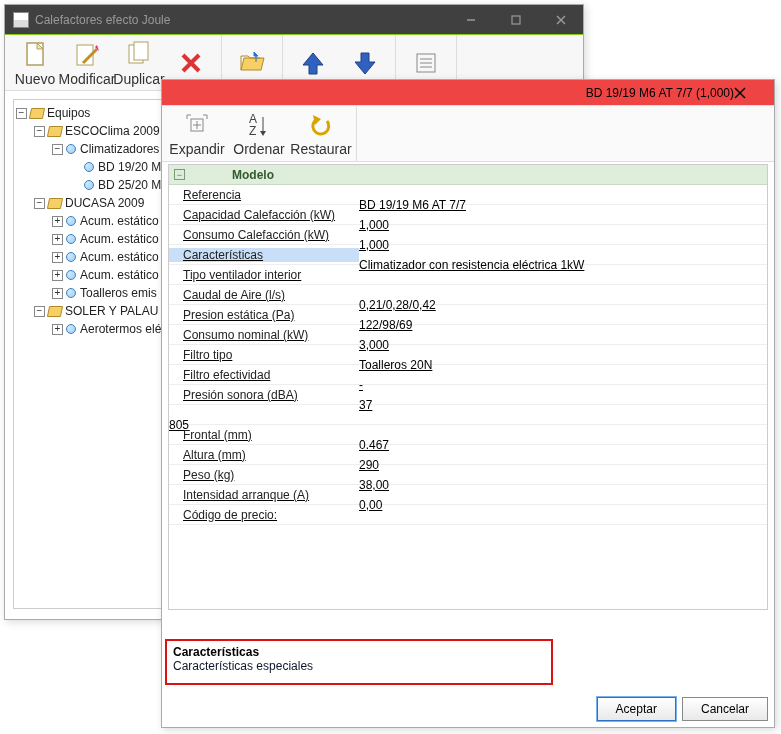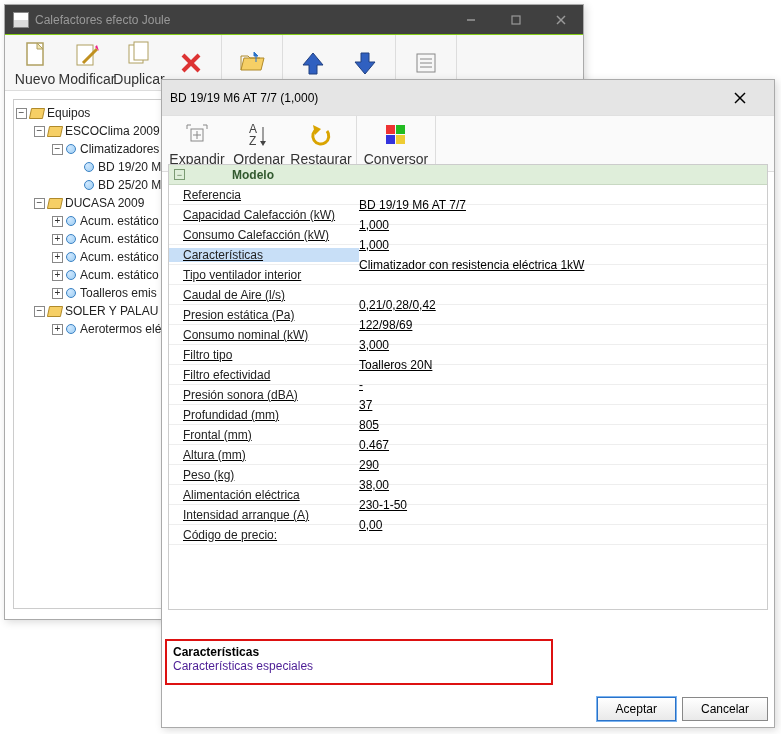--- a/index.html
+++ b/index.html
@@ -18,35 +18,35 @@
   .tree { padding: 4px 2px; white-space: nowrap; }
   .tree-row { display:flex; align-items:center; height:18px; }
   .tog { width:11px; height:11px; border:1px solid #888; margin-right:3px; display:flex; align-items:center; justify-content:center; font-size:10px; line-height:1; color:#333; background:#fff; cursor:pointer; }
   .sp { display:inline-block; width:18px; }
   .folder-ic { width:14px; height:11px; margin-right:3px; position:relative; }
   .folder-open { background:#f6cf65; border:1px solid #b08a2a; border-radius:1px; transform:skewX(-12deg); }
   .circ-ic { width:10px; height:10px; border:1px solid #3a82c4; border-radius:50%; margin-right:4px; background:radial-gradient(circle at 30% 30%, #cfe8ff, #9ecdf2);}
   .tree-label { color:#222; }
   
   .child-window { left:161px; top:79px; width:614px; height:649px; z-index:10; }
-  .child-titlebar { height:36px; background:#e5e5e5; display:flex; align-items:center; border-bottom:1px solid #e0e0e0; }
+  .child-titlebar { height:26px; background:#ef4444; display:flex; align-items:center; border-bottom:1px solid #e0e0e0;text-align:right; }
   .child-title { flex:1; padding-left:8px; color:#000; }
   .close-x { width:40px; text-align:center; font-size:14px; cursor:pointer; }
   .child-toolbar { height:56px; background:#fafafa; border-bottom:1px solid #ddd; display:flex; }
   .prop-area { position:absolute; top:84px; left:6px; right:6px; height:446px; border:1px solid #ccc; background:#fff; overflow:hidden; }
   .group-header { height:20px; background:#dfeeda; display:flex; align-items:center; border-bottom:1px solid #c8d8c2; }
   .collapse-box { width:11px; height:11px; border:1px solid #7a9a72; margin:0 5px; display:flex; align-items:center; justify-content:center; font-size:9px; color:#5a7a52; cursor:pointer; }
   .group-title { font-weight:bold; color:#32592f;margin-left:42px; }
   .prop-row { display:flex; height:20px; align-items:center; border-bottom:1px solid #eee;text-decoration:underline; }
   .prop-key { width:190px; padding-left:14px; color:#222; }
   .prop-val { flex:1; color:#000000;margin-top:21px; }
   .prop-row.selected .prop-key { background:#c8dff7; }
   .desc-box { position:absolute; left:3px; bottom:42px; width:388px; height:46px; border:2px solid #d11; padding:4px 6px; background:#fff; }
   .desc-title { font-weight:bold; color:#000; }
-  .desc-text { color:#4c1d95; }
+  .desc-text { color:#0f172a; }
   .bottom-bar { position:absolute; bottom:6px; right:6px; display:flex; gap:6px; }
   .btn { height:24px; padding:0 18px; border:1px solid #888; background:linear-gradient(#fff,#e9e9e9); cursor:pointer; display:flex; align-items:center; }
   .btn.primary { border:1px solid #2a72c8; box-shadow:0 0 0 1px #7ab3f0; }
   
   svg { display:block; }
 </style>
 </head>
 <body>
 
 <div class="window parent-window">
@@ -259,31 +259,20 @@
         <span class="tb-label">Ordenar</span>
       </div>
       <div class="tb-btn" style="width:62px">
         <svg width="28" height="28">
             <path d="M20 10 A8 8 0 1 1 10 8" fill="none" stroke="#d9a400" stroke-width="3"></path>
             <polygon points="6,4 14,8 8,14" fill="#d9a400"></polygon>
           </svg>
         <span class="tb-label">Restaurar</span>
       </div>
     </div>
-    <div class="tb-group">
-      <div class="tb-btn" style="width:70px">
-        <svg width="28" height="28">
-            <rect x="4" y="4" width="9" height="9" fill="#e33"></rect>
-            <rect x="14" y="4" width="9" height="9" fill="#2b2"></rect>
-            <rect x="4" y="14" width="9" height="9" fill="#33d"></rect>
-            <rect x="14" y="14" width="9" height="9" fill="#ec3"></rect>
-          </svg>
-        <span class="tb-label">Conversor</span>
-      </div>
-    </div>
   </div>
   <div class="prop-area">
     <div class="group-header">
       <span class="collapse-box">−</span>
       <span class="group-title">Modelo</span>
     </div>
     <div id="prop-rows">
         <div class="prop-row">
           <div class="prop-key">Referencia</div>
           <div class="prop-val">BD 19/19 M6 AT 7/7</div>
@@ -321,38 +310,33 @@
         </div>
         <div class="prop-row">
           <div class="prop-key">Filtro efectividad</div>
           <div class="prop-val">-</div>
         </div>
         <div class="prop-row">
           <div class="prop-key">Presión sonora (dBA)</div>
           <div class="prop-val">37</div>
         </div>
         <div class="prop-row">
-          <div class="prop-key">Profundidad (mm)</div>
           <div class="prop-val">805</div>
         </div>
         <div class="prop-row">
           <div class="prop-key">Frontal (mm)</div>
           <div class="prop-val">0.467</div>
         </div>
         <div class="prop-row">
           <div class="prop-key">Altura (mm)</div>
           <div class="prop-val">290</div>
         </div>
         <div class="prop-row">
           <div class="prop-key">Peso (kg)</div>
           <div class="prop-val">38,00</div>
-        </div>
-        <div class="prop-row">
-          <div class="prop-key">Alimentación eléctrica</div>
-          <div class="prop-val">230-1-50</div>
         </div>
         <div class="prop-row">
           <div class="prop-key">Intensidad arranque (A)</div>
           <div class="prop-val">0,00</div>
         </div>
         <div class="prop-row">
           <div class="prop-key">Código de precio:</div>
           <div class="prop-val"></div>
         </div>
       </div>

